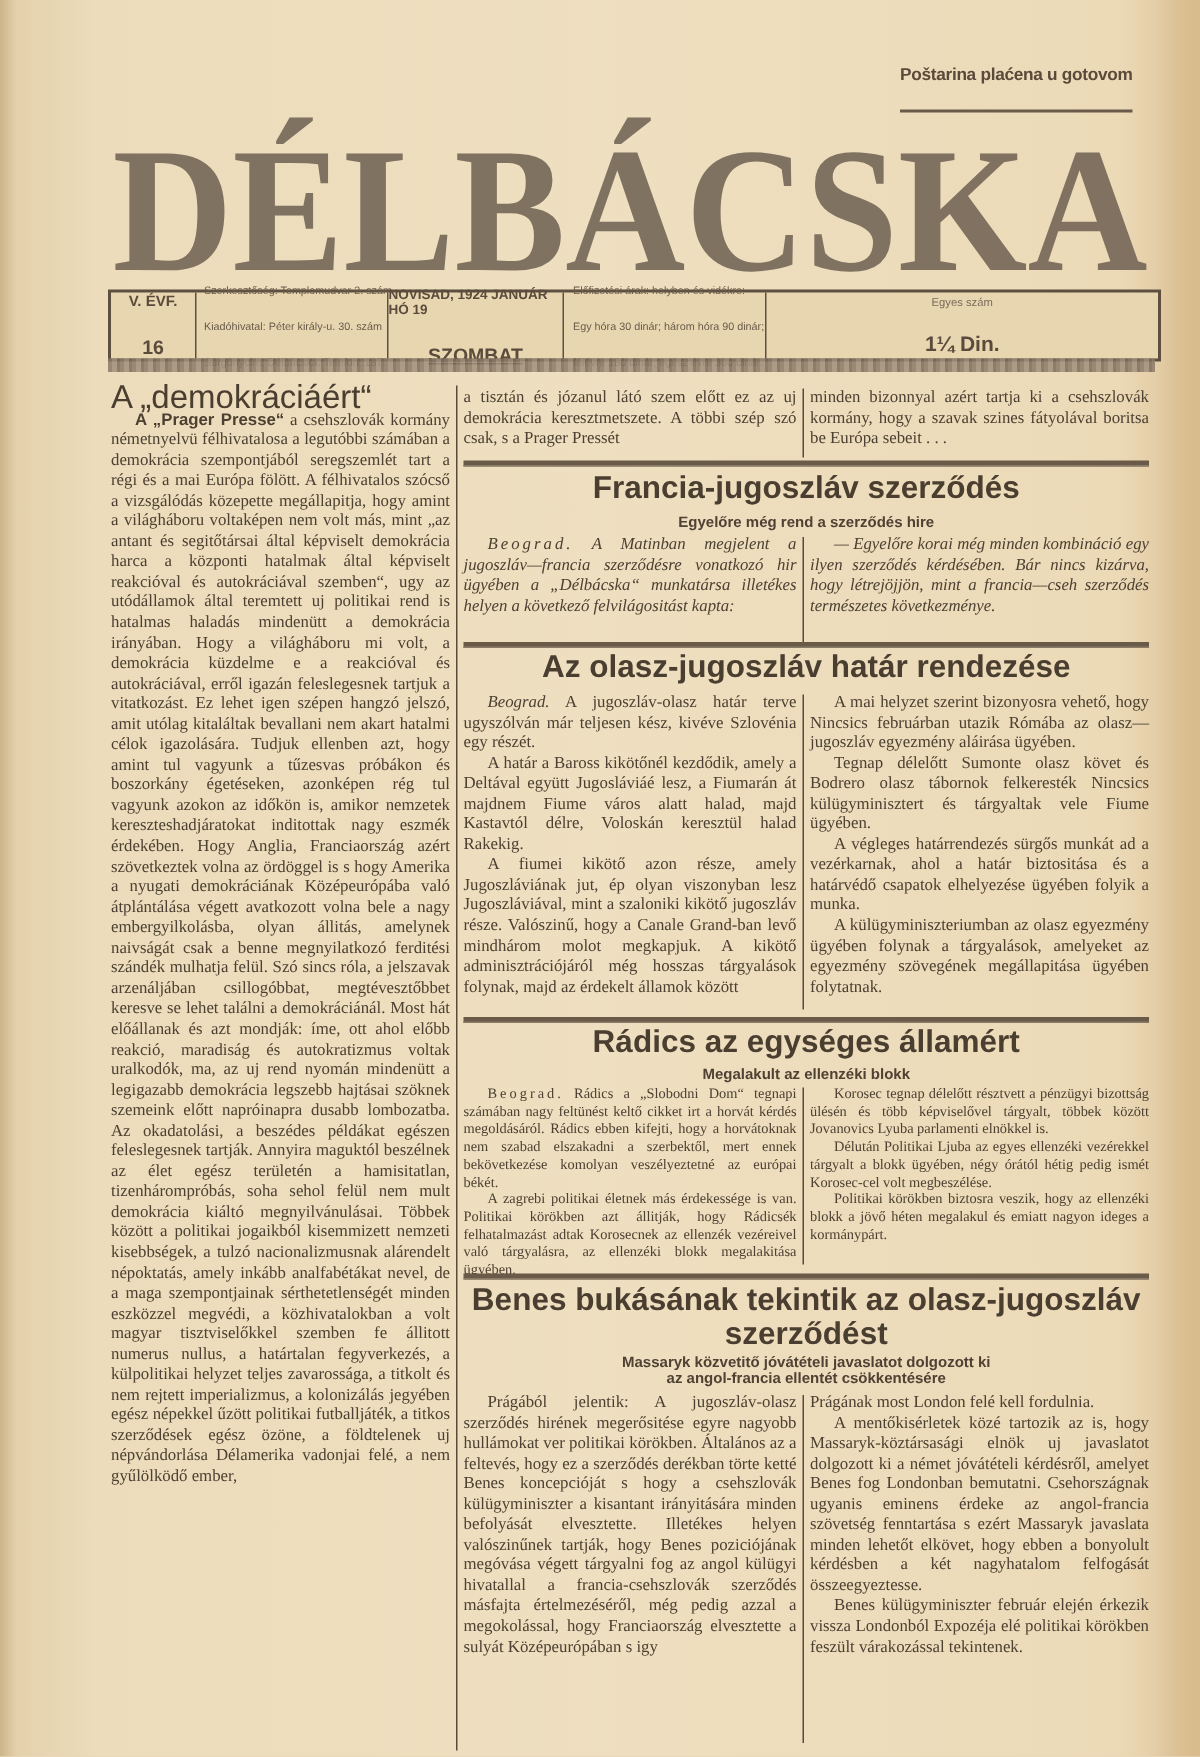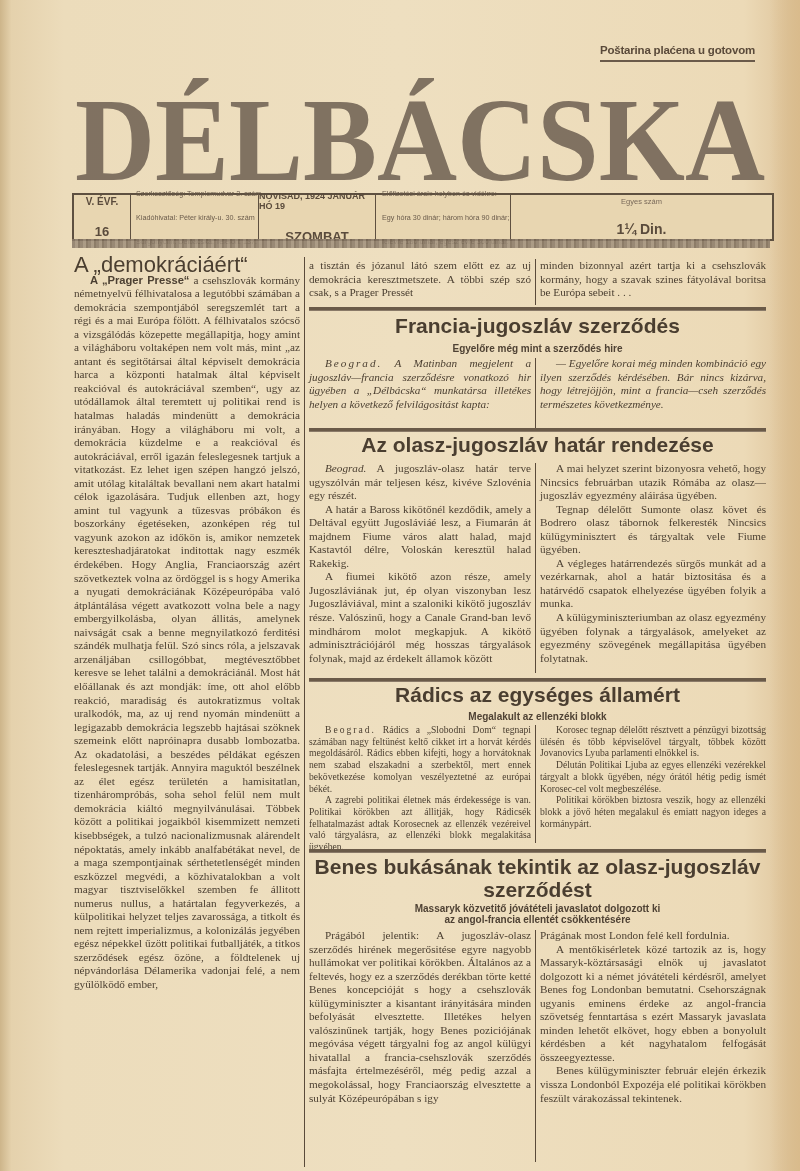--- a/index.html
+++ b/index.html
@@ -1,29 +1,29 @@
 <!DOCTYPE html>
 <html><head>
 <meta charset="utf-8">
 <style>
   html,body{margin:0;padding:0;}
   body{width:800px;height:1171px;overflow:hidden;background:#e9d7b6;position:relative;font-family:"Liberation Serif",serif;color:#4a3e30;}
   .page{position:absolute;left:0;top:0;width:800px;height:1171px;background:linear-gradient(90deg,#e3cfa9 0%,#ecdcbb 8%,#eedfc0 50%,#ecdab7 93%,#dcc197 100%);}
   .leftshade{position:absolute;left:0;top:0;width:12px;height:1171px;background:linear-gradient(90deg,#cdb58a,#e6d3ae);}
   .rightshade{position:absolute;right:0;top:0;width:30px;height:1171px;background:linear-gradient(90deg,rgba(0,0,0,0),#d9bb8c);}
-  .postal{position:absolute;left:600px;top:44px;font-family:"Liberation Sans",sans-serif;font-weight:bold;font-size:11.5px;color:#5a4a3a;border-bottom:2px solid #6a5a4a;padding-bottom:4px;letter-spacing:-0.2px;}
+  .postal{position:absolute;left:600px;top:44px;font-family:"Liberation Sans",sans-serif;font-weight:bold;font-size:11.5px;color:#5a4a3a;border-bottom:2px solid #6a5a4a;padding-bottom:17px;letter-spacing:-0.2px;}
   .masthead{position:absolute;left:70px;top:60px;width:700px;height:135px;}
   .masthead svg{width:100%;height:100%;}
   .infobar{position:absolute;left:72px;top:193px;width:698px;height:44px;border:2px solid #5e5040;display:flex;background:#e8d6b1;}
   .infobar .cell{border-right:1px solid #5e5040;display:flex;flex-direction:column;justify-content:center;align-items:center;font-family:"Liberation Sans",sans-serif;color:#5a4b3c;gap:15px;}
   .infobar .cell:last-child{border-right:none;}
   .c1{width:56px;} .c2{width:122px;align-items:flex-start!important;padding-left:5px;} .c3{width:116px;} .c4{width:128px;align-items:flex-start!important;padding-left:6px;} .c5{flex:1;}
   .c1 .a{font-size:10px;font-weight:bold;} .c1 .b{font-size:13px;font-weight:bold;margin-top:2px;}
   .small3{font-size:7.2px;line-height:9px;white-space:nowrap;color:#6a5b4b;}
-  .c3 .a{font-size:9px;font-weight:bold;} .c3 .b{font-size:13px;font-weight:bold;margin-top:3px;}
+  .c3 .a{font-size:9px;font-weight:bold;} .c3 .b{font-size:13px;font-weight:bold;margin-top:3px;text-decoration:underline;}
   .c5 .a{font-size:7.5px;color:#7a6a5a;} .c5 .b{font-size:14px;font-weight:bold;}
   .rule-thick{position:absolute;left:72px;top:239px;width:698px;height:9px;background:repeating-linear-gradient(90deg,#8a7a68 0 3px,#a0907c 3px 6px,#7c6c5a 6px 8px);opacity:.85;}
   .col{position:absolute;font-size:11.2px;line-height:13.55px;text-align:justify;color:#4c4032;}
   .col p{margin:0;}
   .ind{text-indent:16px;}
   .h-main{font-family:"Liberation Sans",sans-serif;font-size:22px;text-align:left;color:#4a3e30;margin:2px 0 2px 0;}
   .lead{font-family:"Liberation Sans",sans-serif;font-weight:bold;}
   .vrule{position:absolute;width:1px;background:#5a4a3a;}
   .hrule{position:absolute;height:3px;background:#6a5a48;border-bottom:1px solid #8a7a68;}
   .hd{position:absolute;text-align:center;font-family:"Liberation Sans",sans-serif;font-weight:bold;color:#4a3e30;}
@@ -89,21 +89,21 @@
   <p>a tisztán és józanul látó szem előtt ez az uj demokrácia keresztmetszete. A többi szép szó csak, s a Prager Pressét</p>
 </div>
 <div class="vrule" style="left:535px;top:259px;height:46px;"></div>
 <div class="col" style="left:540px;top:259px;width:226px;">
   <p>minden bizonnyal azért tartja ki a csehszlovák kormány, hogy a szavak szines fátyolával boritsa be Európa sebeit . . .</p>
 </div>
 
 <div class="hrule" style="left:309px;top:307px;width:457px;"></div>
 
 <div class="hd" style="left:309px;top:314px;width:457px;font-size:21px;">Francia-jugoszláv szerződés</div>
-<div class="sub" style="left:309px;top:343px;width:457px;">Egyelőre még mint a szerződés hire</div>
+<div class="sub" style="left:309px;top:343px;width:457px;">Egyelőre még rend a szerződés hire</div>
 <div class="col it" style="left:309px;top:357px;width:222px;">
   <p class="ind"><span class="sp">Beograd.</span><span> A Matinban megjelent a jugoszláv—francia szerződésre vonatkozó hir ügyében a „Délbácska“ munkatársa illetékes helyen a következő felvilágositást kapta:</span></p>
 </div>
 <div class="vrule" style="left:535px;top:358px;height:70px;"></div>
 <div class="col it" style="left:540px;top:357px;width:226px;">
   <p class="ind">— Egyelőre korai még minden kombináció egy ilyen szerződés kérdésében. Bár nincs kizárva, hogy létrejöjjön, mint a francia—cseh szerződés természetes következménye.</p>
 </div>
 
 <div class="hrule" style="left:309px;top:428px;width:457px;"></div>
 

